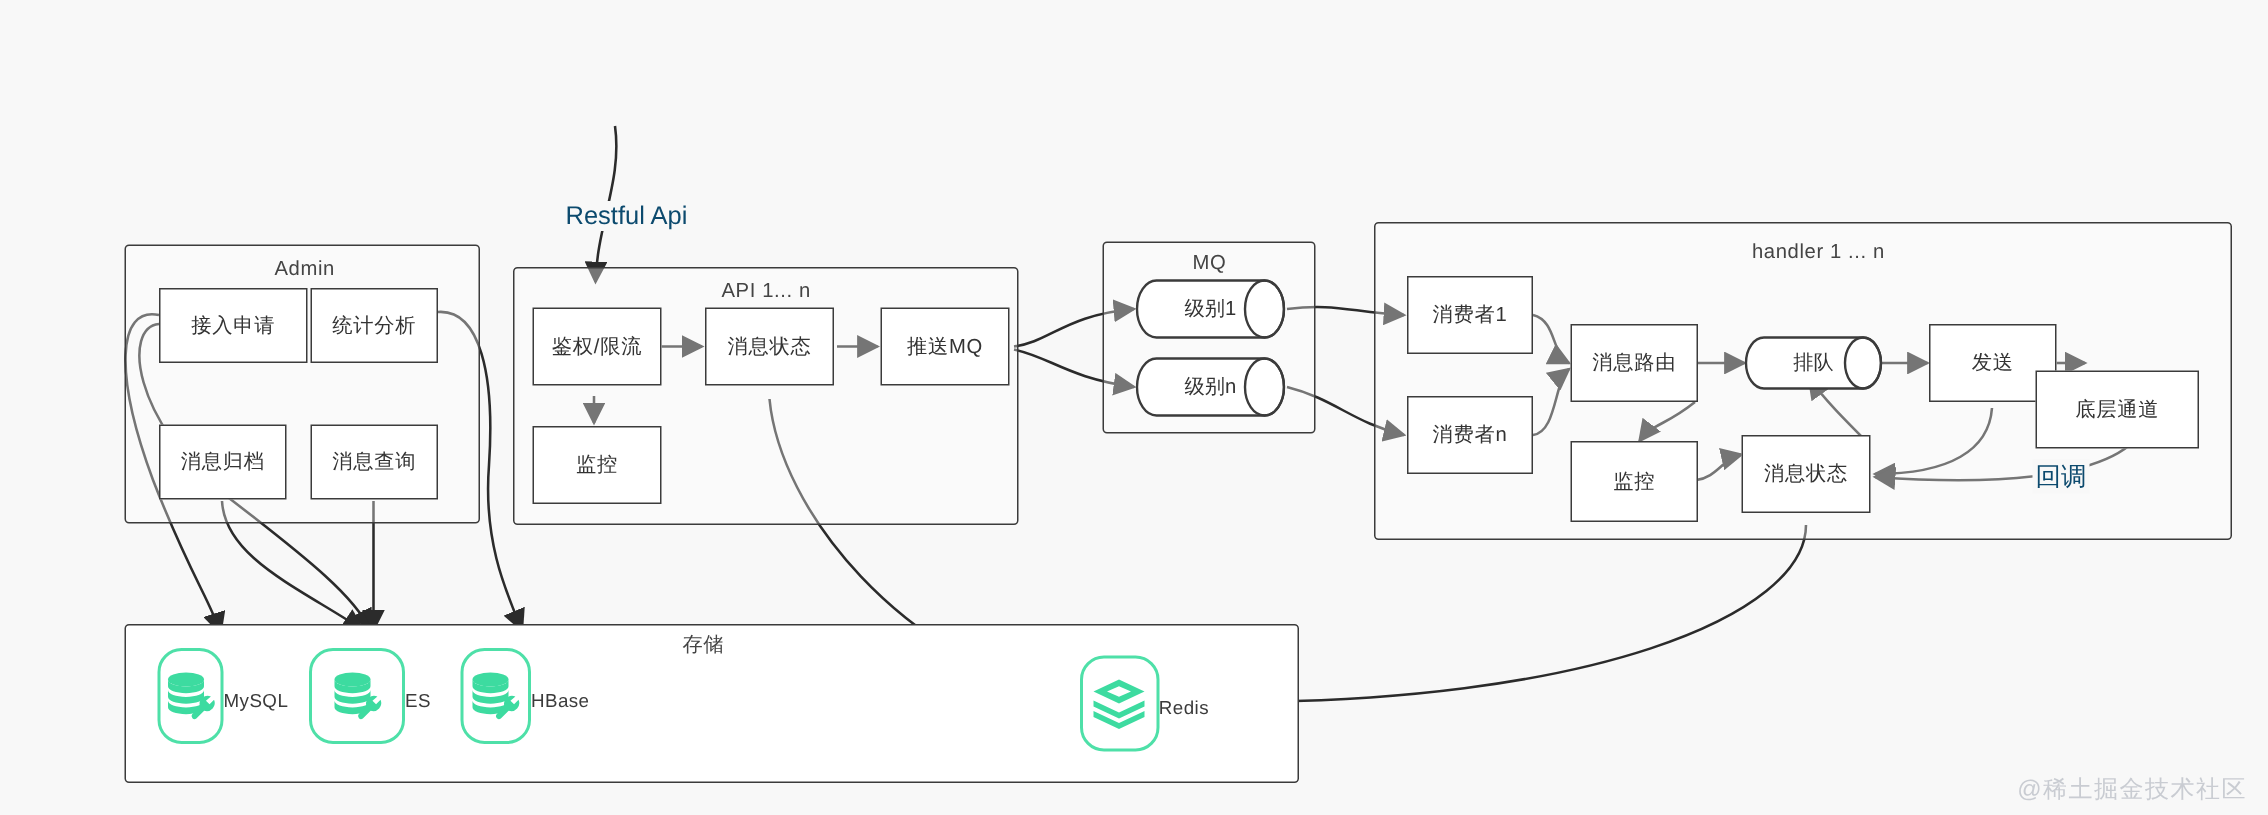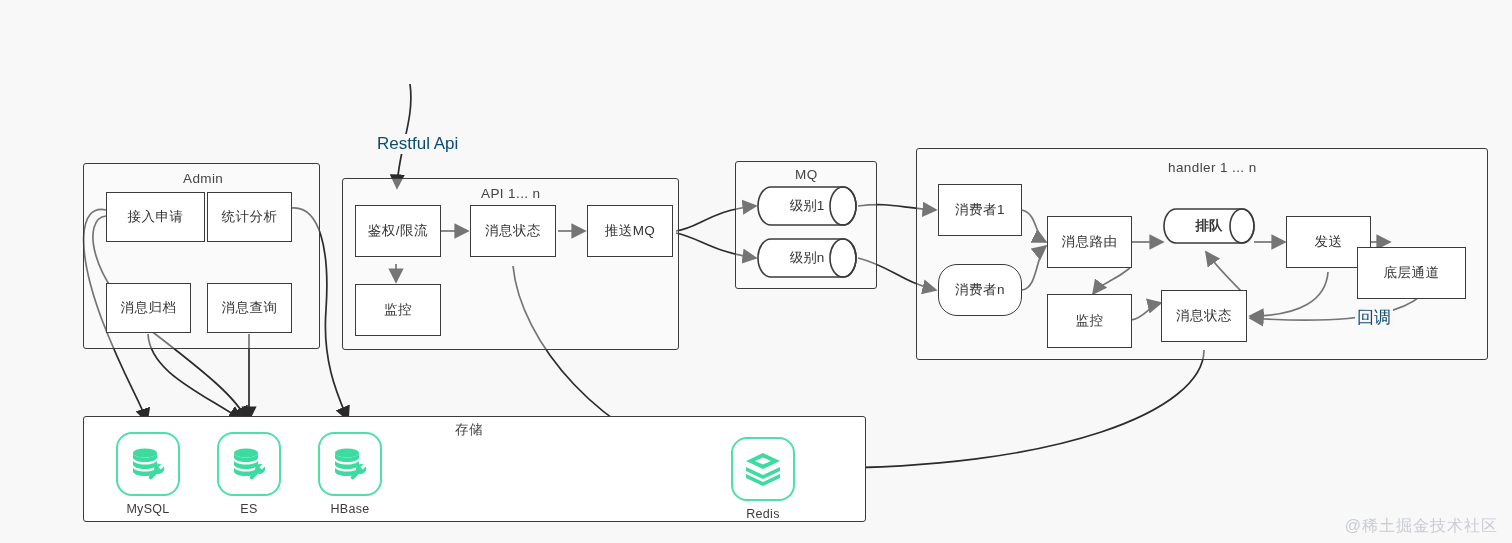--- a/index.html
+++ b/index.html
@@ -45,21 +45,21 @@
   .cyl{
     position:absolute;
     display:flex;align-items:center;justify-content:center;
     font-size:13.5px;color:#333;
     white-space:nowrap;
   }
   .cyl svg{position:absolute;left:0;top:0;}
   .cyl span{position:relative;z-index:2;}
   .storeitem{
     position:absolute;
-    display:flex;flex-direction:column;align-items:center;
+    display:flex;flex-direction:row;align-items:center;
     width:86px;
   }
   .storeicon{
     width:60px;height:60px;
     border:2.4px solid #4ee0a8;
     border-radius:16px;
     background:#ffffff;
     display:flex;align-items:center;justify-content:center;
   }
   .storelabel{
@@ -173,28 +173,28 @@
       <path d="M14,1 H86 A13,19 0 0 1 86,39 H14 A13,19 0 0 1 14,1 Z" fill="#ffffff" stroke="#3b3b3b" stroke-width="1.6"></path>
       <ellipse cx="86" cy="20" rx="13" ry="19" fill="none" stroke="#3b3b3b" stroke-width="1.6"></ellipse>
     </svg>
     <span>级别n</span>
   </div>
 
   <div class="group" style="left:916px;top:148px;width:572px;height:212px;"></div>
   <div class="group-title" style="left:1168px;top:160px;">handler 1 ... n</div>
 
   <div class="node" style="left:938px;top:184px;width:84px;height:52px;">消费者1</div>
-  <div class="node" style="left:938px;top:264px;width:84px;height:52px;border-radius:19px;">消费者n</div>
+  <div class="node" style="left:938px;top:264px;width:84px;height:52px;">消费者n</div>
   <div class="node" style="left:1047px;top:216px;width:85px;height:52px;">消息路由</div>
   <div class="node" style="left:1047px;top:294px;width:85px;height:54px;">监控</div>
   <div class="node" style="left:1161px;top:290px;width:86px;height:52px;">消息状态</div>
   <div class="node" style="left:1286px;top:216px;width:85px;height:52px;">发送</div>
   <div class="node" style="left:1357px;top:216px;width:109px;height:52px;margin-top:31px;">底层通道</div>
 
-  <div class="cyl" style="left:1163px;top:208px;width:92px;height:36px;font-weight:bold;">
+  <div class="cyl" style="left:1163px;top:224px;width:92px;height:36px;">
     <svg width="92" height="36" viewBox="0 0 92 36">
       <path d="M13,1 H79 A12,17 0 0 1 79,35 H13 A12,17 0 0 1 13,1 Z" fill="#ffffff" stroke="#3b3b3b" stroke-width="1.6"></path>
       <ellipse cx="79" cy="18" rx="12" ry="17" fill="none" stroke="#3b3b3b" stroke-width="1.6"></ellipse>
     </svg>
     <span>排队</span>
   </div>
 
   <div class="edge-label" style="left:1355px;top:306px;">回调</div>
 
   <div class="group" style="left:83px;top:416px;width:783px;height:106px;background:#ffffff;"></div>

